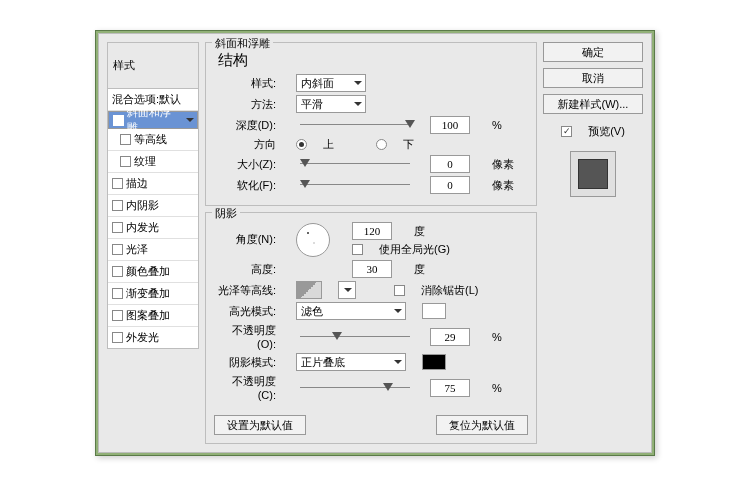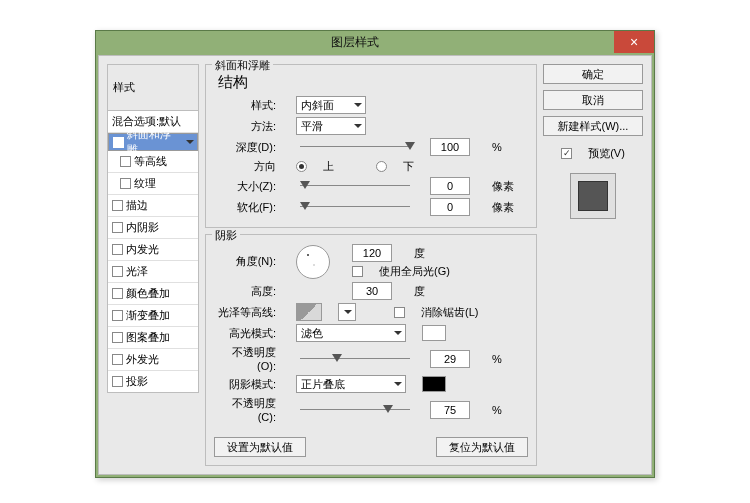--- a/index.html
+++ b/index.html
@@ -21,21 +21,21 @@
 .side-item.sel .cb{border-color:#fff}
 .side-item.sel .cb.on::after{color:#fff}
 .main{flex:1;display:flex;flex-direction:column;gap:6px}
 .fset{border:1px solid #bdbdbd;padding:6px 8px 8px;position:relative}
 .fset>.legend{position:absolute;top:-7px;left:6px;background:#e9e9e9;padding:0 3px;font-size:11px}
 .fset .sub-legend{font-size:15px;margin:2px 0 4px 4px}
 .row{display:flex;align-items:center;margin:3px 0;gap:16px}
 .lbl{width:66px;text-align:right;padding-right:4px}
 .sel{border:1px solid #999;background:#fff;height:18px;display:flex;align-items:center;min-width:70px;font-family:inherit;position:relative;padding:0 16px 0 4px}
 .sel::after{content:"";position:absolute;right:3px;top:6px;border:4px solid transparent;border-top-color:#333}
-.num{width:40px;height:18px;border:1px solid #999;background:#fff;text-align:center;font-family:Liberation Sans, sans-serif}
+.num{width:40px;height:18px;border:1px solid #999;background:#fff;text-align:center;font-family:Liberation Serif, serif}
 .unit{margin-left:6px}
 .slider{width:110px;height:14px;position:relative;margin:0 4px}
 .slider::before{content:"";position:absolute;left:0;right:0;top:6px;height:1px;background:#888}
 .thumb{position:absolute;top:2px;width:0;height:0;border:5px solid transparent;border-top:8px solid #555}
 .radio{width:11px;height:11px;border:1px solid #888;border-radius:50%;background:#fff;display:inline-flex;align-items:center;justify-content:center}
 .radio.on::after{content:"";width:5px;height:5px;background:#333;border-radius:50%}
 .angle-ctl{width:34px;height:34px;border:1px solid #999;border-radius:50%;background:#fff;position:relative;margin-right:6px}
 .angle-ctl::after{content:"";position:absolute;width:2px;height:2px;background:#333;border-radius:50%;left:10px;top:8px;box-shadow:6px 10px 0 #d0d0d0}
 .swatch{width:26px;height:18px;border:1px solid #999;background:linear-gradient(135deg,#999 0 50%,#d9d9d9 50% 100%)}
 .colchip{width:24px;height:16px;border:1px solid #999;background:#fff}
@@ -45,24 +45,20 @@
 .rpanel{width:100px;display:flex;flex-direction:column;gap:6px;align-items:stretch}
 .rpanel .btn{width:100%}
 .preview-row{display:flex;align-items:center;gap:16px;justify-content:center;margin-top:4px}
 .preview-box{width:46px;height:46px;border:1px solid #999;background:#e0e0e0;display:flex;align-items:center;justify-content:center;margin:6px auto 0}
 .preview-box>div{width:30px;height:30px;background:#555;border:1px solid #333}
 </style>
 </head>
 <body>
 
 <div class="dialog">
-  <div class="titlebar">
-    <div class="titlebar-title">图层样式</div>
-    <div class="close-btn">×</div>
-  </div>
   <div class="body">
 
     <div class="sidebar">
       <div class="side-hdr">样式</div>
       <div class="side-list" id="side-list">
           <div class="side-item">混合选项:默认</div>
           <div class="side-item sel">
             <span class="cb on"></span>
             <span>斜面和浮雕</span>
           </div>
@@ -98,24 +94,20 @@
             <span class="cb"></span>
             <span>渐变叠加</span>
           </div>
           <div class="side-item">
             <span class="cb"></span>
             <span>图案叠加</span>
           </div>
           <div class="side-item">
             <span class="cb"></span>
             <span>外发光</span>
-          </div>
-          <div class="side-item">
-            <span class="cb"></span>
-            <span>投影</span>
           </div>
         </div>
     </div>
 
     <div class="main">
       <div class="fset">
         <div class="legend">斜面和浮雕</div>
         <div class="sub-legend">结构</div>
 
         <div class="row">

